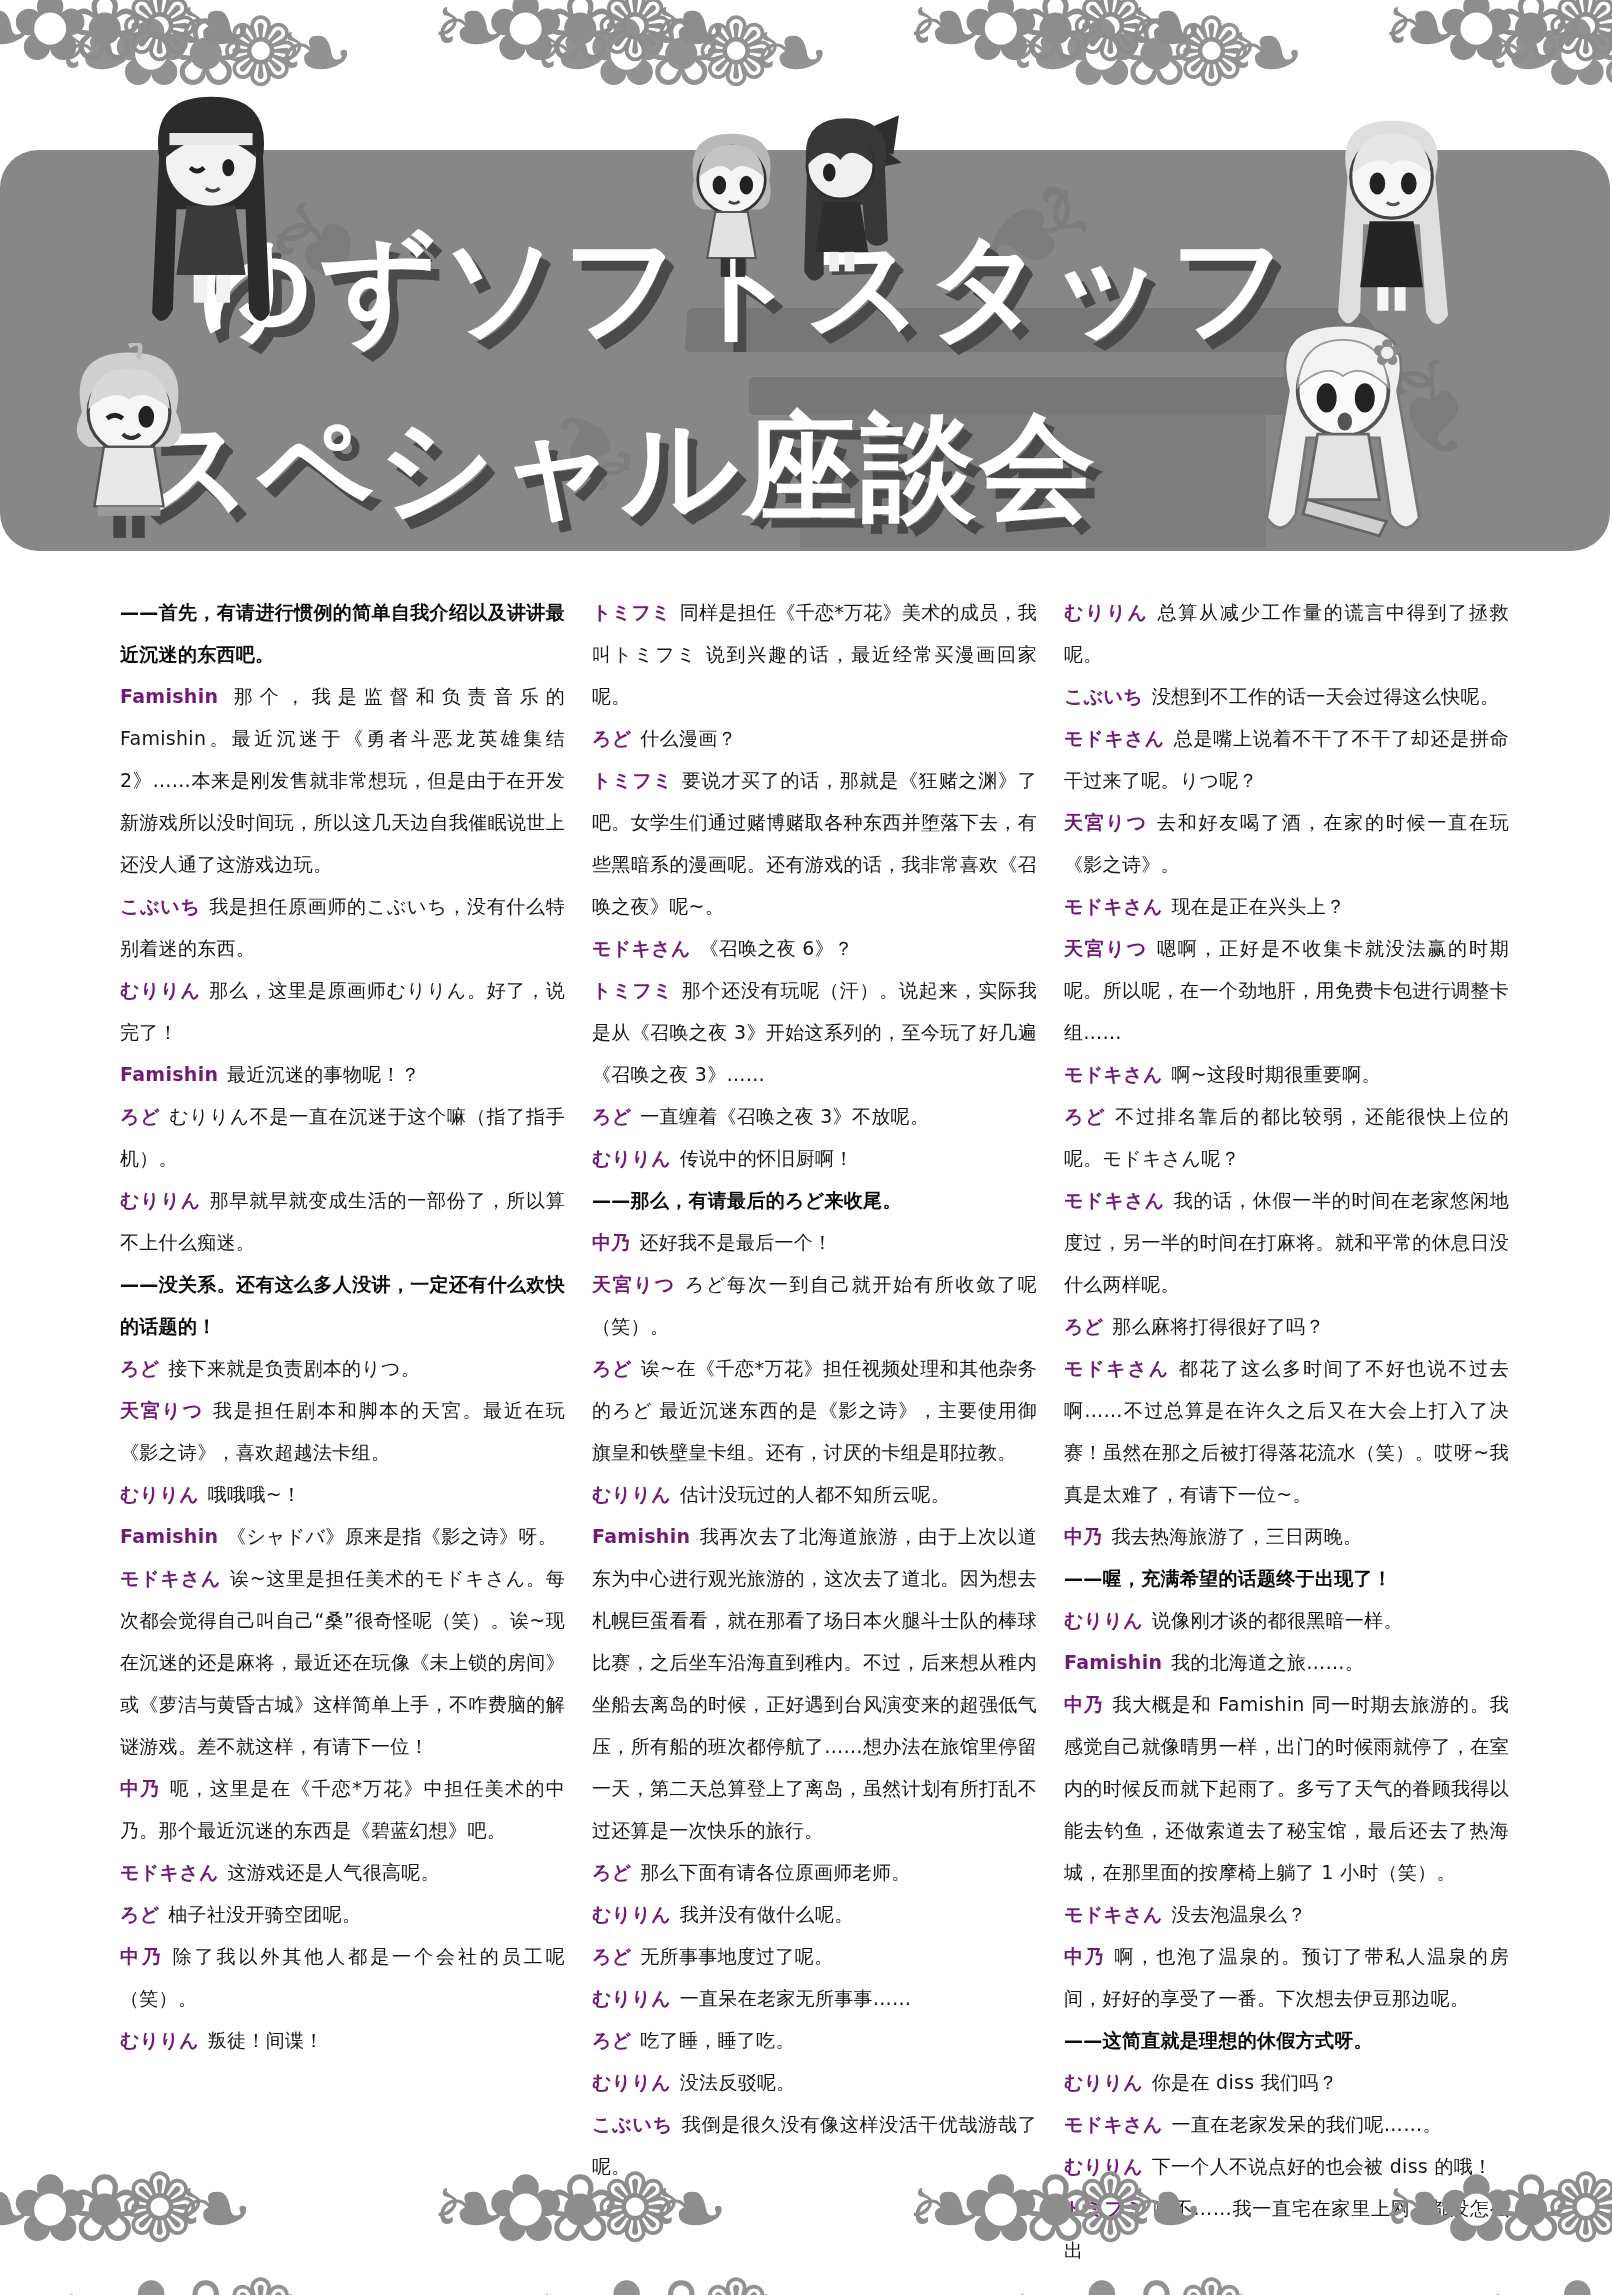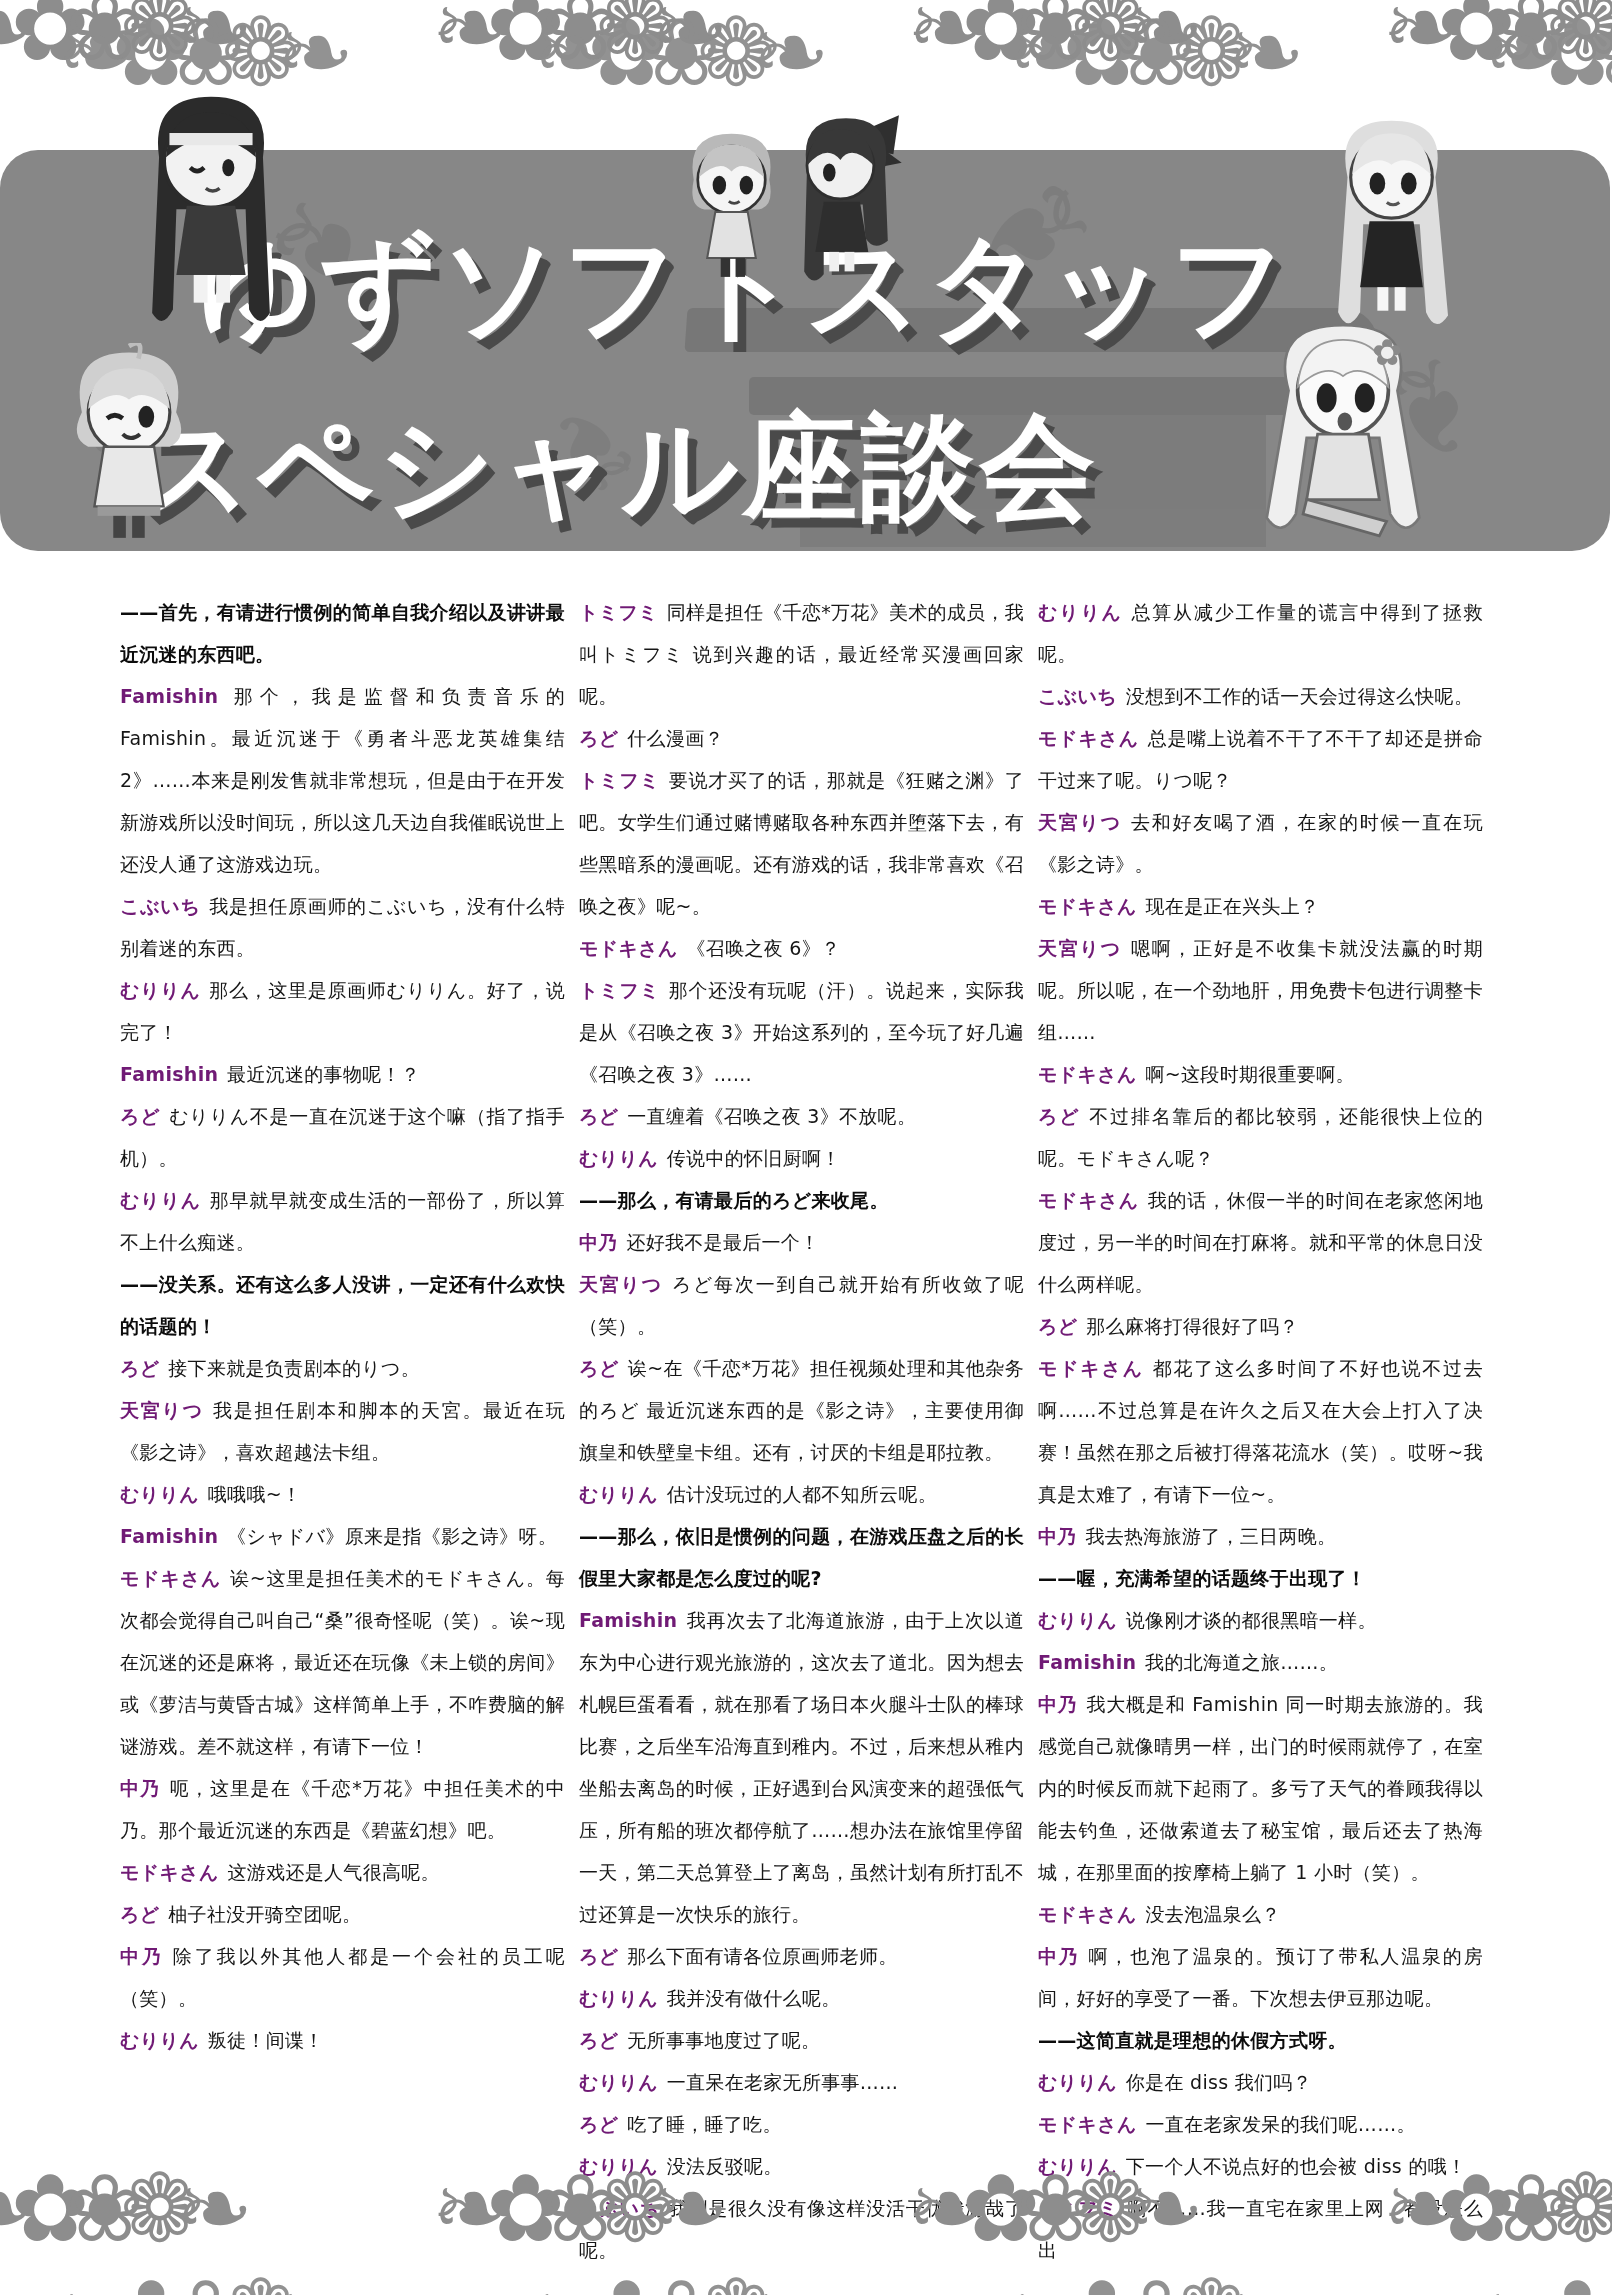--- a/index.html
+++ b/index.html
@@ -29,21 +29,21 @@
     position:absolute;left:198px;top:66px;width:1260px;
     font-weight:900;font-size:115px;line-height:140px;letter-spacing:3.8px;color:#ffffff;
     text-shadow:8.8px 10px 0 #4a4a4a;white-space:nowrap;
   }
   .title .t2{margin-left:-63px;margin-top:41px;}
   
   .chibi{position:absolute;pointer-events:none;}
   
   .columns{
     position:absolute;left:120px;top:591px;width:1373px;height:1562px;
-    display:flex;gap:14px;
+    display:flex;gap:27px;
   }
   .col{width:445px;flex:0 0 445px;}
   .col p{
     margin:0;font-size:19px;line-height:42px;text-align:justify;
     letter-spacing:0.3px;color:#161616;
   }
   .col p.q{font-weight:900;color:#0c0c0c;}
   .spk{font-weight:900;margin-right:8.8px;color:#701a75;}
 </style>
 </head>
@@ -183,21 +183,20 @@
       <p><span class="spk">トミフミ</span>要说才买了的话，那就是《狂赌之渊》了吧。女学生们通过赌博赌取各种东西并堕落下去，有些黑暗系的漫画呢。还有游戏的话，我非常喜欢《召唤之夜》呢~。</p>
       <p><span class="spk">モドキさん</span>《召唤之夜 6》？</p>
       <p><span class="spk">トミフミ</span>那个还没有玩呢（汗）。说起来，实际我是从《召唤之夜 3》开始这系列的，至今玩了好几遍《召唤之夜 3》……</p>
       <p><span class="spk">ろど</span>一直缠着《召唤之夜 3》不放呢。</p>
       <p><span class="spk">むりりん</span>传说中的怀旧厨啊！</p>
       <p class="q">——那么，有请最后的ろど来收尾。</p>
       <p><span class="spk">中乃</span>还好我不是最后一个！</p>
       <p><span class="spk">天宮りつ</span>ろど每次一到自己就开始有所收敛了呢（笑）。</p>
       <p><span class="spk">ろど</span>诶~在《千恋*万花》担任视频处理和其他杂务的ろど 最近沉迷东西的是《影之诗》，主要使用御旗皇和铁壁皇卡组。还有，讨厌的卡组是耶拉教。</p>
       <p><span class="spk">むりりん</span>估计没玩过的人都不知所云呢。</p>
-      <p class="q">——那么，依旧是惯例的问题，在游戏压盘之后的长假里大家都是怎么度过的呢?</p>
       <p><span class="spk">Famishin</span>我再次去了北海道旅游，由于上次以道东为中心进行观光旅游的，这次去了道北。因为想去札幌巨蛋看看，就在那看了场日本火腿斗士队的棒球比赛，之后坐车沿海直到稚内。不过，后来想从稚内坐船去离岛的时候，正好遇到台风演变来的超强低气压，所有船的班次都停航了……想办法在旅馆里停留一天，第二天总算登上了离岛，虽然计划有所打乱不过还算是一次快乐的旅行。</p>
       <p><span class="spk">ろど</span>那么下面有请各位原画师老师。</p>
       <p><span class="spk">むりりん</span>我并没有做什么呢。</p>
       <p><span class="spk">ろど</span>无所事事地度过了呢。</p>
       <p><span class="spk">むりりん</span>一直呆在老家无所事事……</p>
       <p><span class="spk">ろど</span>吃了睡，睡了吃。</p>
       <p><span class="spk">むりりん</span>没法反驳呢。</p>
       <p><span class="spk">こぶいち</span>我倒是很久没有像这样没活干优哉游哉了呢。</p>
     </div>
   <div class="col">

